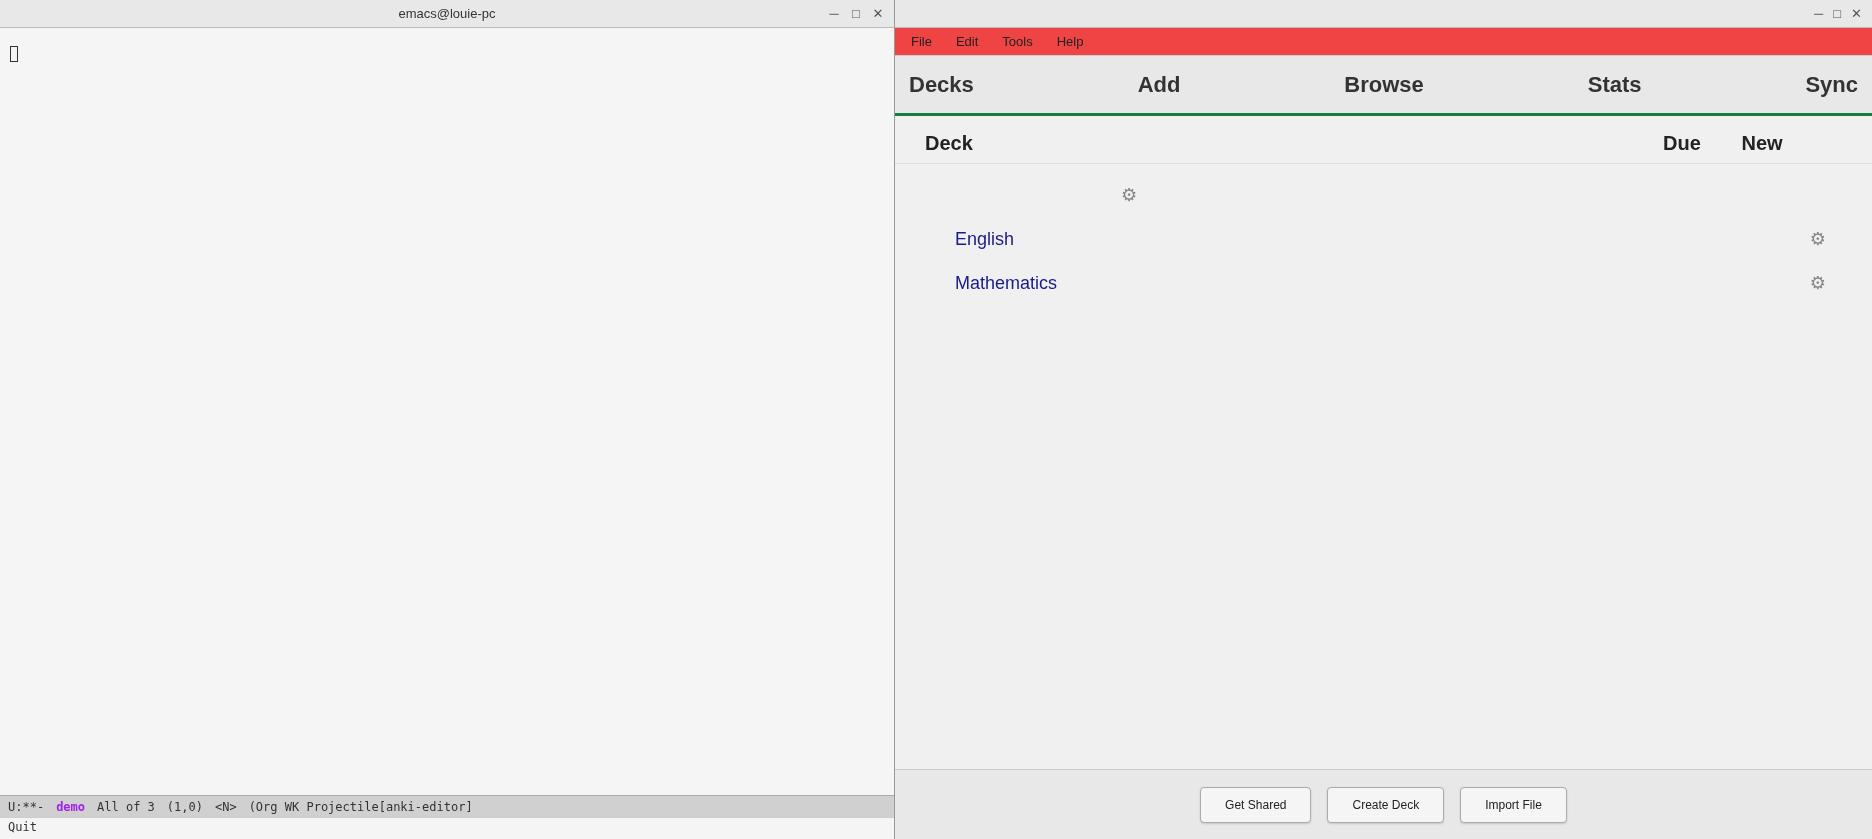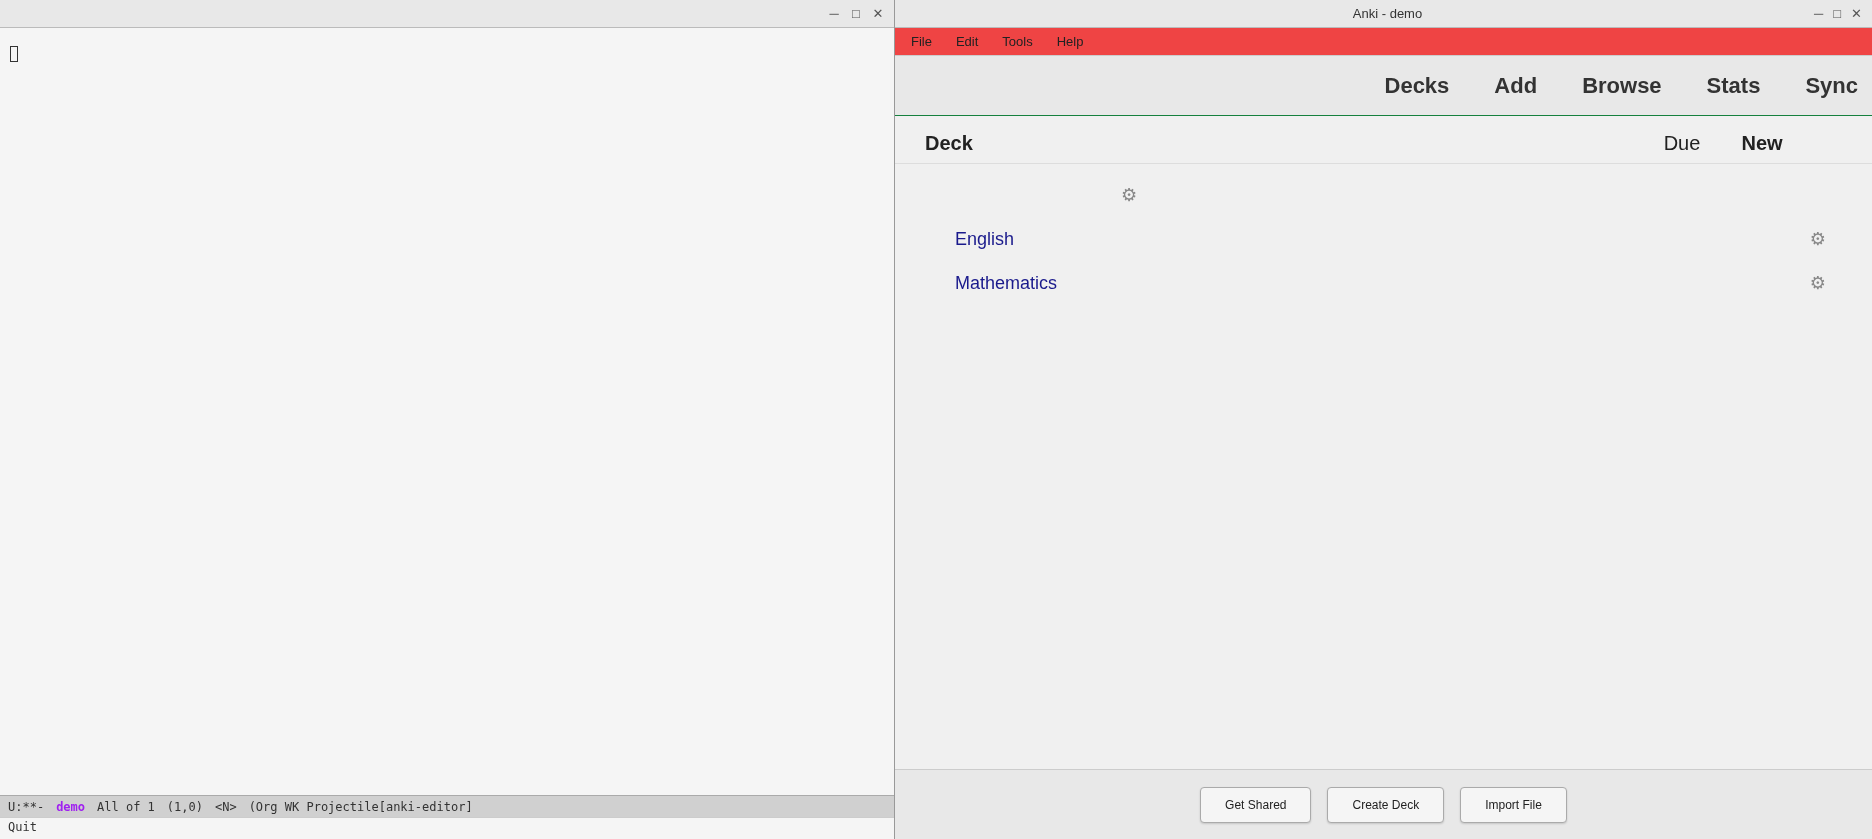--- a/index.html
+++ b/index.html
@@ -142,23 +142,23 @@
     #anki-menubar .menu-item {
       padding: 3px 10px;
       cursor: pointer;
       border-radius: 3px;
     }
     #anki-toolbar {
       height: 60px;
       background: #e8e8e8;
       display: flex;
       align-items: center;
-      justify-content: flex-end;
+      justify-content: space-between;
       gap: 17px;
-      border-bottom: 1px solid #15803d;
+      border-bottom: 3px solid #15803d;
     }
     #anki-toolbar .tb-btn {
       font-size: 22px;
       font-weight: bold;
       color: #333;
       background: transparent;
       border: none;
       cursor: pointer;
       padding: 6px 14px;
       border-radius: 4px;
@@ -180,21 +180,21 @@
     #deck-header .col-deck {
       flex: 1;
       font-size: 20px;
       font-weight: bold;
       color: #222;
     }
     #deck-header .col-due {
       width: 80px;
       text-align: center;
       font-size: 20px;
-      font-weight: normal;
+      font-weight: bold;
       color: #222;
     }
     #deck-header .col-new {
       width: 80px;
       text-align: center;
       font-size: 20px;
       font-weight: bold;
       color: #222;
     }
     #deck-list {
@@ -259,46 +259,46 @@
       color: #222;
       box-shadow: 0 1px 2px rgba(0,0,0,0.15);
     }
   </style>
 </head>
 <body>
 
 <div id="emacs-window">
   <div id="emacs-titlebar">
     <span style="width:60px;"></span>
+    <span class="title">emacs@louie-pc</span>
     <div class="win-controls">
       <button class="win-btn">─</button>
       <button class="win-btn">□</button>
       <button class="win-btn">✕</button>
     </div>
   </div>
   <div id="emacs-body">
     <div id="emacs-cursor"></div>
   </div>
   <div id="emacs-statusbar">
     <span>U:**-</span>
     <span class="demo-label">demo</span>
-    <span>All of 1</span>
+    <span>All of 3</span>
     <span>(1,0)</span>
     <span>&lt;N&gt;</span>
     <span>(Org WK Projectile[anki-editor]</span>
   </div>
   <div id="emacs-minibuffer">
     <span>Quit</span>
   </div>
 </div>
 
 <div id="anki-window">
   <div id="anki-titlebar">
     <span style="width:60px;"></span>
-    <span class="title">Anki - demo</span>
     <div class="win-controls">
       <button class="win-btn">─</button>
       <button class="win-btn">□</button>
       <button class="win-btn">✕</button>
     </div>
   </div>
   <div id="anki-menubar">
     <div class="menu-item">File</div>
     <div class="menu-item">Edit</div>
     <div class="menu-item">Tools</div>

